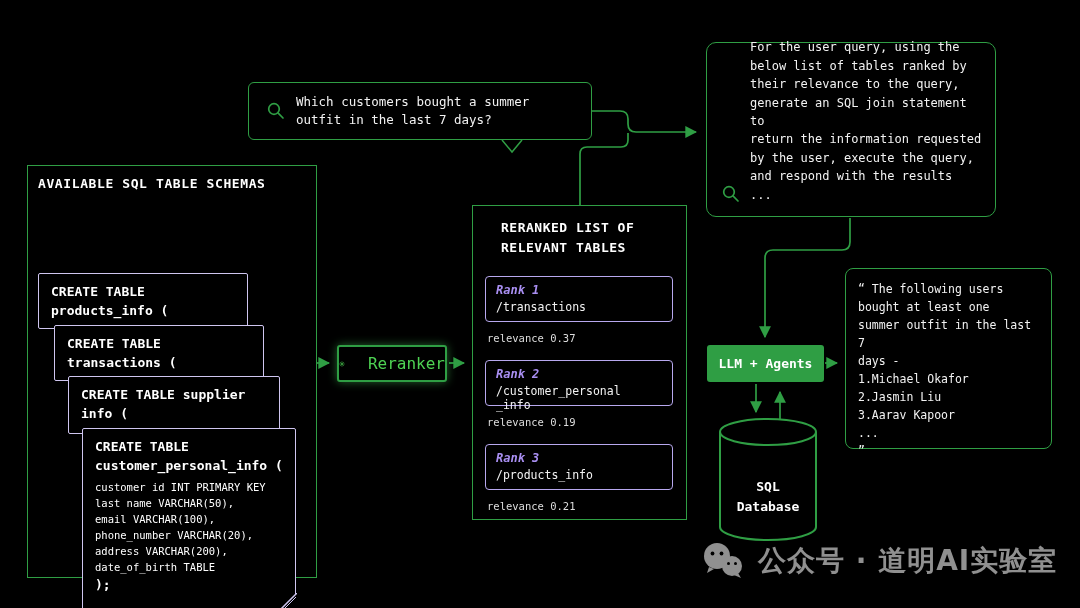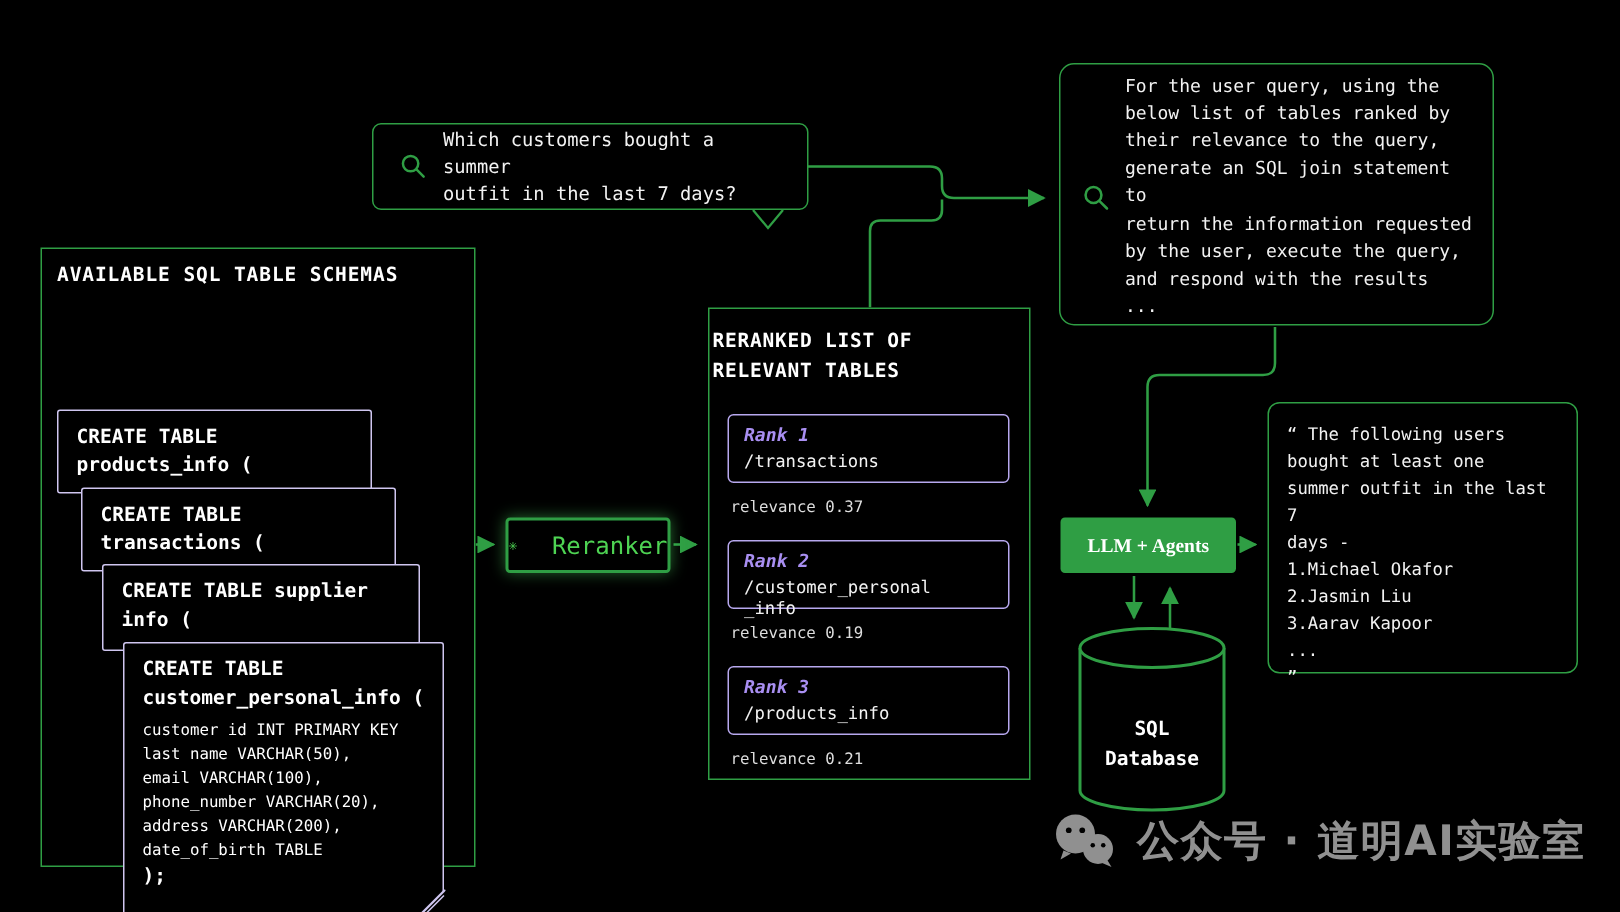--- a/index.html
+++ b/index.html
@@ -3,21 +3,21 @@
 <meta charset="utf-8">
 <style>
   html,body{margin:0;padding:0;background:#000;}
   .canvas{position:relative;width:1080px;height:608px;background:#000;overflow:hidden;
           font-family:"DejaVu Sans Mono","Liberation Mono",monospace;color:#f2f2f2;}
   .canvas *{box-sizing:border-box;}
   svg.connectors{position:absolute;left:0;top:0;pointer-events:none;}
   .pre{white-space:pre-line;}
 
   
-  .query-bubble{position:absolute;left:248px;top:82px;width:291px;height:58px;
+  .query-bubble{position:absolute;left:248px;top:82px;width:344px;height:58px;
     border:1.5px solid #2f9e44;border-radius:6px;background:#000;
     display:flex;align-items:center;gap:10px;padding:8px 17px;}
   .query-bubble .txt{font-size:12.5px;line-height:18px;color:#f2f2f2;}
 
   
   .schemas-panel{position:absolute;left:27px;top:165px;width:290px;height:413px;
     border:1.5px solid #2f9e44;background:#000;}
   .schemas-title{position:absolute;left:38px;top:176px;font-size:13px;font-weight:bold;
     letter-spacing:.6px;color:#fff;}
   .schema-card{position:absolute;border:1.5px solid #cfc6f0;background:#000;border-radius:2px;
@@ -35,41 +35,41 @@
   
   .reranker{position:absolute;left:337px;top:345px;width:110px;height:37px;
     border:2px solid #2f9e44;border-radius:3px;background:#000;
     box-shadow:0 0 10px rgba(80,220,100,.45);
     display:flex;align-items:center;justify-content:center;gap:23px;}
   .reranker .lbl{font-size:16px;color:#4ed353;}
 
   
   .reranked-panel{position:absolute;left:472px;top:205px;width:215px;height:315px;
     border:1.5px solid #2f9e44;background:#000;}
-  .reranked-title{position:absolute;left:2px;top:12px;font-size:13px;font-weight:bold;
+  .reranked-title{position:absolute;left:28px;top:12px;font-size:13px;font-weight:bold;
     line-height:20px;letter-spacing:.5px;color:#fff;}
   .rank-card{position:absolute;left:12px;width:188px;height:46px;border:1.5px solid #b7a8ee;
     border-radius:4px;background:#000;padding:6px 10px;}
   .rank-card .rank-label{font-size:12px;font-weight:bold;color:#a98ff2;font-style:italic;}
   .rank-card .rank-table{font-size:11.5px;color:#f2f2f2;margin-top:3px;}
   .rc1{top:70px;} .rc2{top:154px;} .rc3{top:238px;}
   .relevance{position:absolute;left:14px;font-size:10.5px;color:#ddd;}
   .rel1{top:126px;} .rel2{top:210px;} .rel3{top:294px;}
 
   
   .prompt-box{position:absolute;left:706px;top:42px;width:290px;height:175px;
     border:1.5px solid #2f9e44;border-radius:10px;background:#000;
-    display:flex;align-items:center;gap:9px;padding:14px 12px 12px 14px;}
+    display:flex;align-items:flex-end;gap:9px;padding:14px 12px 12px 14px;}
   .prompt-box .txt{font-size:12px;line-height:18.4px;color:#f2f2f2;}
   .prompt-box svg{flex:0 0 auto;margin-top:2px;}
 
   
   .llm-button{position:absolute;left:707px;top:345px;width:117px;height:37px;
     background:#2f9e44;border-radius:3px;display:flex;align-items:center;justify-content:center;
-    font-size:13px;font-weight:bold;color:#fff;font-family:Liberation Serif, serif;}
+    font-size:13px;font-weight:bold;color:#fff;}
 
   
   .results-box{position:absolute;left:845px;top:268px;width:207px;height:181px;
     border:1.5px solid #2f9e44;border-radius:8px;background:#000;padding:11px 12px;}
   .results-box .txt{font-size:11.5px;line-height:18px;color:#f2f2f2;}
 
   
   .db-label{position:absolute;left:718px;top:477px;width:100px;text-align:center;
     font-size:13px;font-weight:bold;line-height:20px;color:#fff;}
 

